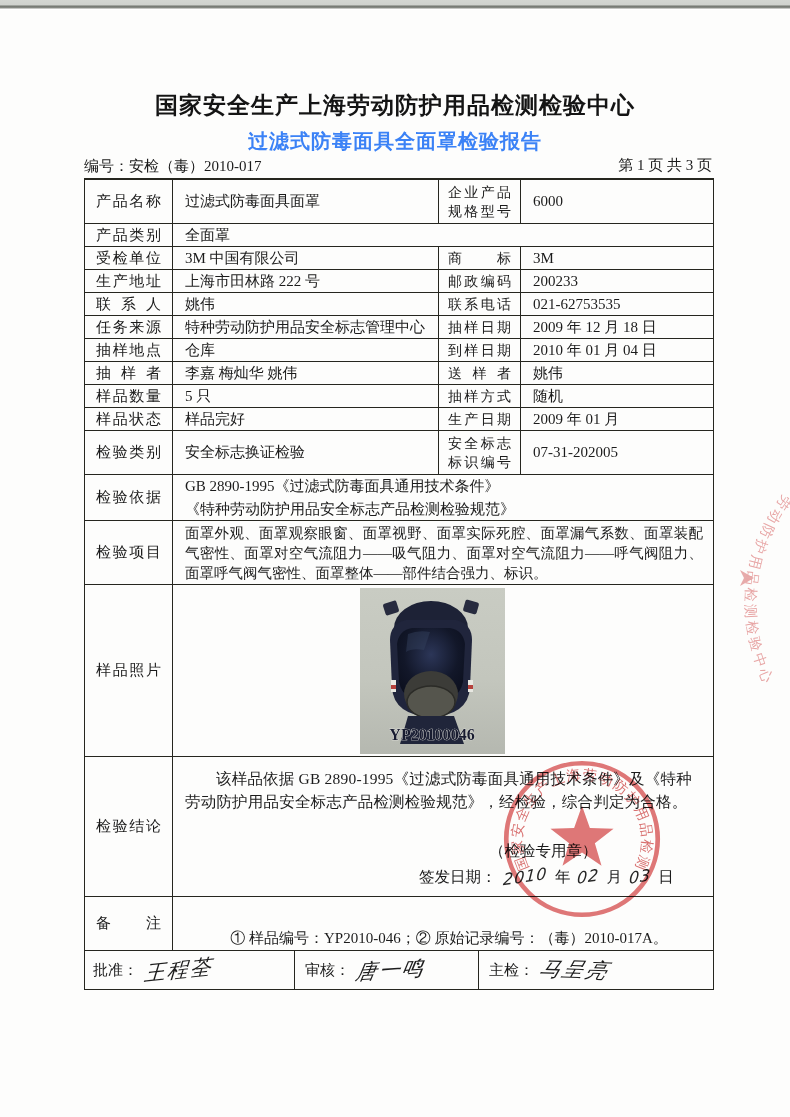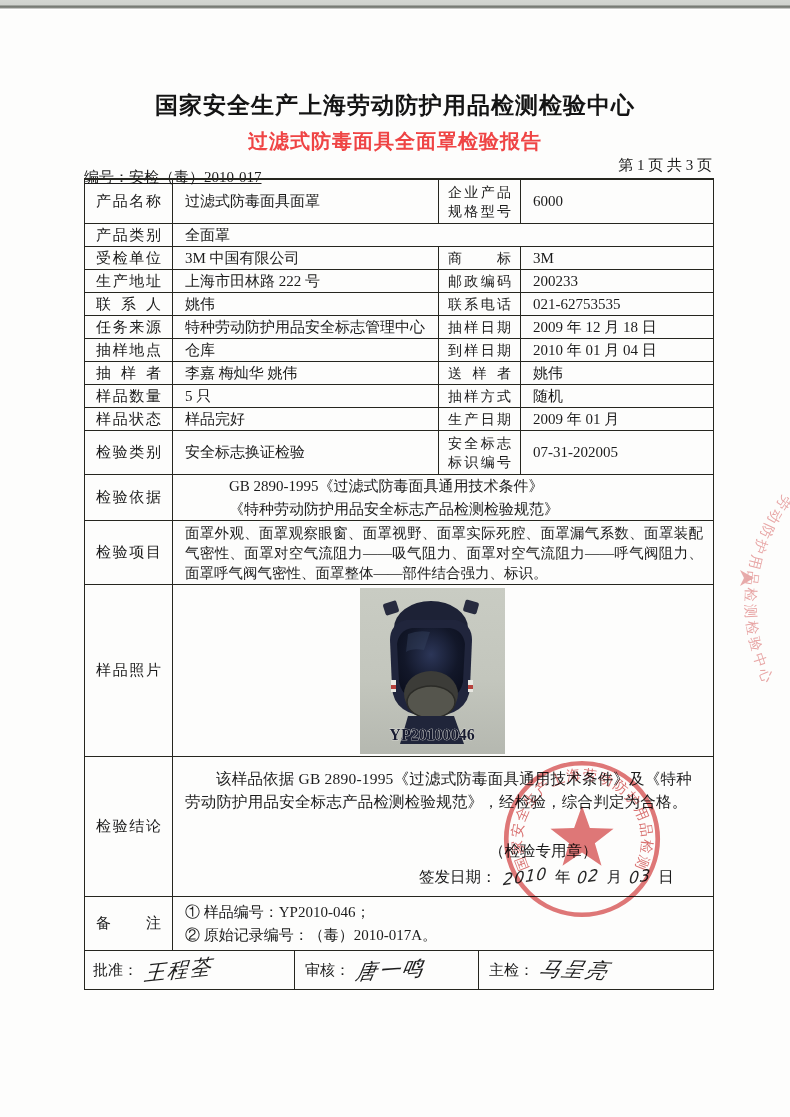--- a/index.html
+++ b/index.html
@@ -12,24 +12,24 @@
   .scan-edge-top {
     position:absolute; top:0; left:0; width:790px; height:10px;
     background:linear-gradient(to bottom,#d3d6d2 0px,#cfd2ce 5px,#71756f 6px,#8b8e89 8px,#ffffff 9px);
   }
   .doc-title {
     position:absolute; top:90px; left:0; width:790px; text-align:center;
     font-size:23px; font-weight:bold; letter-spacing:1px; color:#141414;
   }
   .doc-subtitle {
     position:absolute; top:128px; left:0; width:790px; text-align:center;
-    font-size:20px; font-weight:bold; letter-spacing:1px; color:#ef4444;
+    font-size:20px; font-weight:bold; letter-spacing:1px; color:#3b82f6;
   }
   .meta-line { position:absolute; top:156px; left:84px; width:630px; height:20px; font-size:15px; }
-  .meta-no   { position:absolute; left:0; top:12px;text-decoration:underline; }
+  .meta-no   { position:absolute; left:0; top:1px; }
   .meta-page { position:absolute; right:2px; top:0;margin-left:33px; }
 
   .tbl {
     position:absolute; left:84px; top:178px; width:630px;
     border:1px solid #26261f; border-top-width:2px; box-sizing:border-box;
     background:transparent;
   }
   .row { display:flex; border-bottom:1px solid #26261f; box-sizing:border-box; }
   .row:last-child { border-bottom:none; }
   .c { border-right:1px solid #26261f; box-sizing:border-box; display:flex; align-items:center; overflow:hidden; }
@@ -38,31 +38,31 @@
   .val1 { width:266px; flex:none; padding-left:12px; font-size:15px; }
   .lbl2 { width:82px;  flex:none; }
   .val2 { width:192px; flex:none; padding-left:12px; font-size:15px; }
   .spanval { flex:1; padding-left:12px; font-size:15px; }
   .lbl > span, .lbl2 > span {
     display:block; width:100%; padding:0 11px; box-sizing:border-box;
     font-size:15px; text-align:justify; text-align-last:justify;
     white-space:pre-line; line-height:19px;
   }
   .lbl2 > span { padding:0 9px; font-size:14px; }
-  .h44 { height:44px;justify-content:center; } .h23 { height:23px; } .h46 { height:46px;gap:44px; }
+  .h44 { height:44px;justify-content:center; } .h23 { height:23px; } .h46 { height:46px; }
   .h64 { height:64px; } .h172 { height:172px; } .h140 { height:140px; }
   .h54 { height:54px; } .h38 { height:38px; }
   .basis-cell { flex:1; flex-direction:column; align-items:flex-start; justify-content:space-between; padding-left:12px; font-size:15px; line-height:22px; }
   .items-cell { flex:1; align-items:flex-start; padding:2px 10px 2px 12px; font-size:14.5px; line-height:20px; text-align:justify; }
   .photo-cell { flex:1; position:relative; }
   .concl-cell { flex:1; position:relative; align-items:flex-start; }
   .concl-text { margin:10px 8px 0 12px; width:516px; font-size:15.5px; line-height:23px; text-indent:2em; letter-spacing:.2px; }
   .seal-note  { position:absolute; left:316px; top:84px; font-size:15.5px; }
   .issue-line { position:absolute; left:246px; top:110px; font-size:15.5px; white-space:nowrap; }
-  .remarks-cell { flex:1; flex-direction:column; align-items:flex-start; justify-content:center; padding-left:12px; font-size:15px; line-height:23px; }
+  .remarks-cell { flex:1; flex-direction:row; align-items:flex-end; justify-content:center; padding-left:12px; font-size:15px; line-height:23px; }
   .sig-c1 { width:210px; flex:none; padding-left:8px; }
   .sig-c2 { width:184px; flex:none; padding-left:10px; }
   .sig-c3 { width:236px; flex:none; padding-left:10px; }
   .sig-label { font-size:15px; }
   .handwriting {
     display:inline-block; margin-left:6px; font-family:"DejaVu Sans",sans-serif;
     font-style:italic; font-size:21px; color:#1d1d1d;
     transform:rotate(-4deg) skewX(-14deg); letter-spacing:2px;
   }
   .hw-a { transform:rotate(-6deg) skewX(-10deg); }

